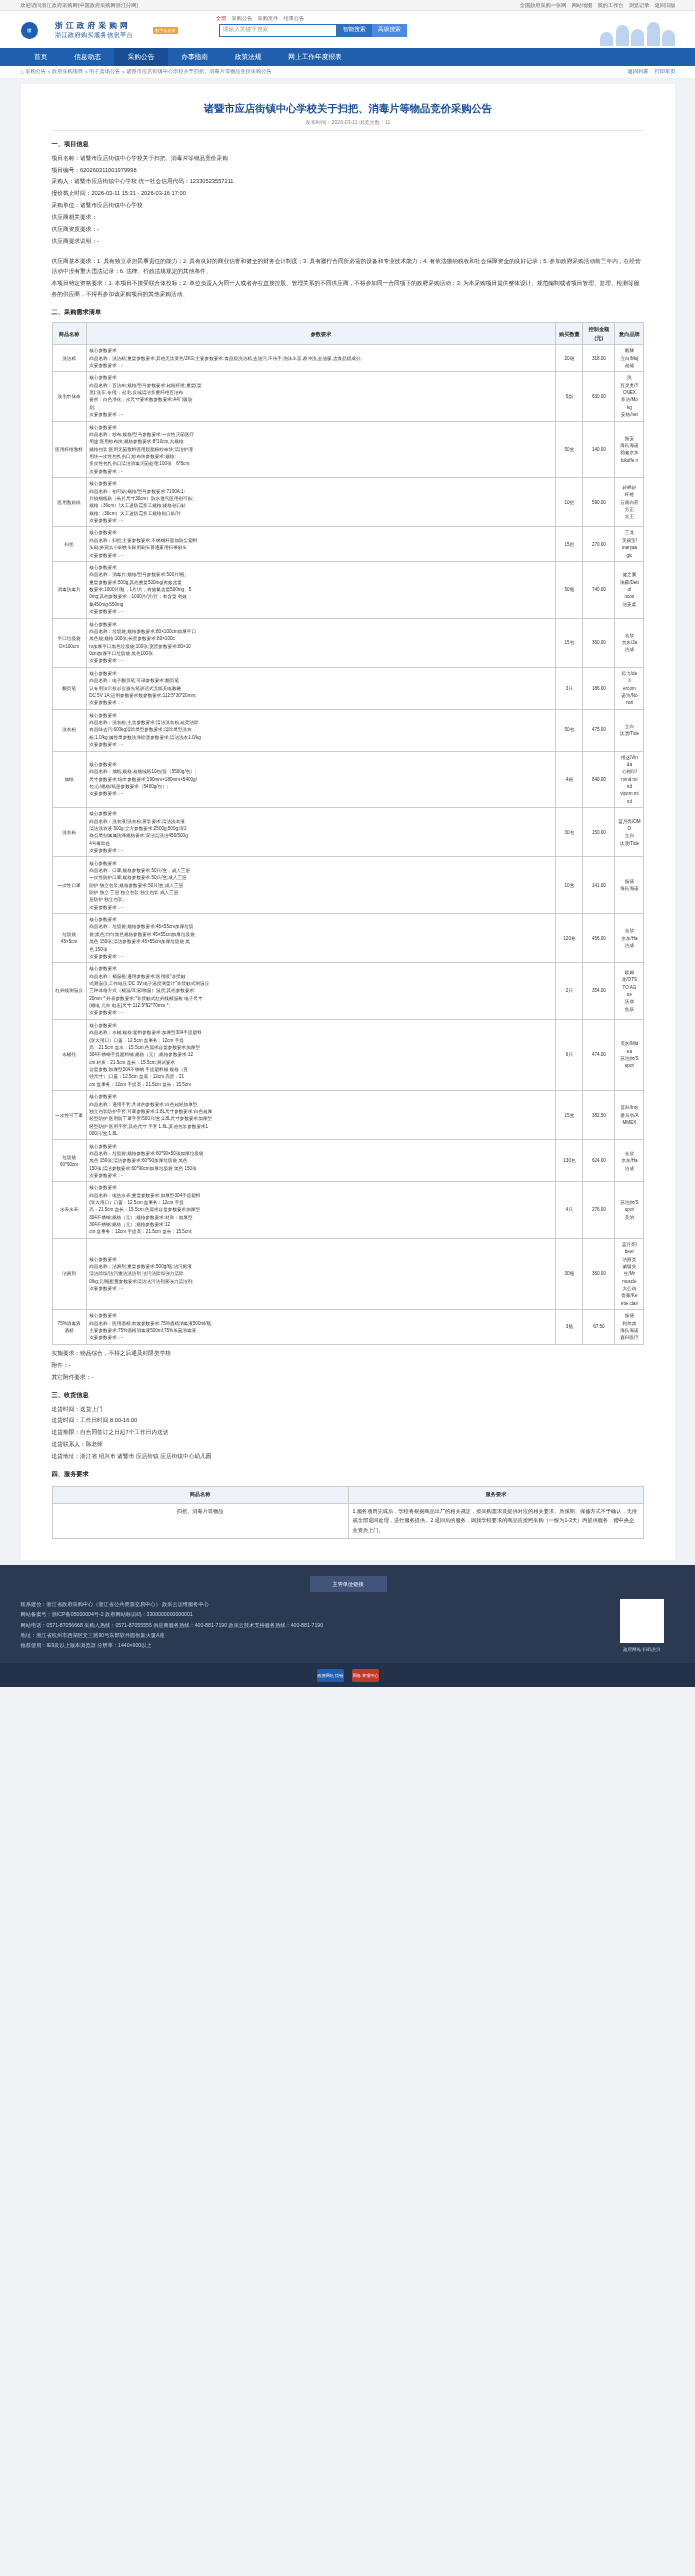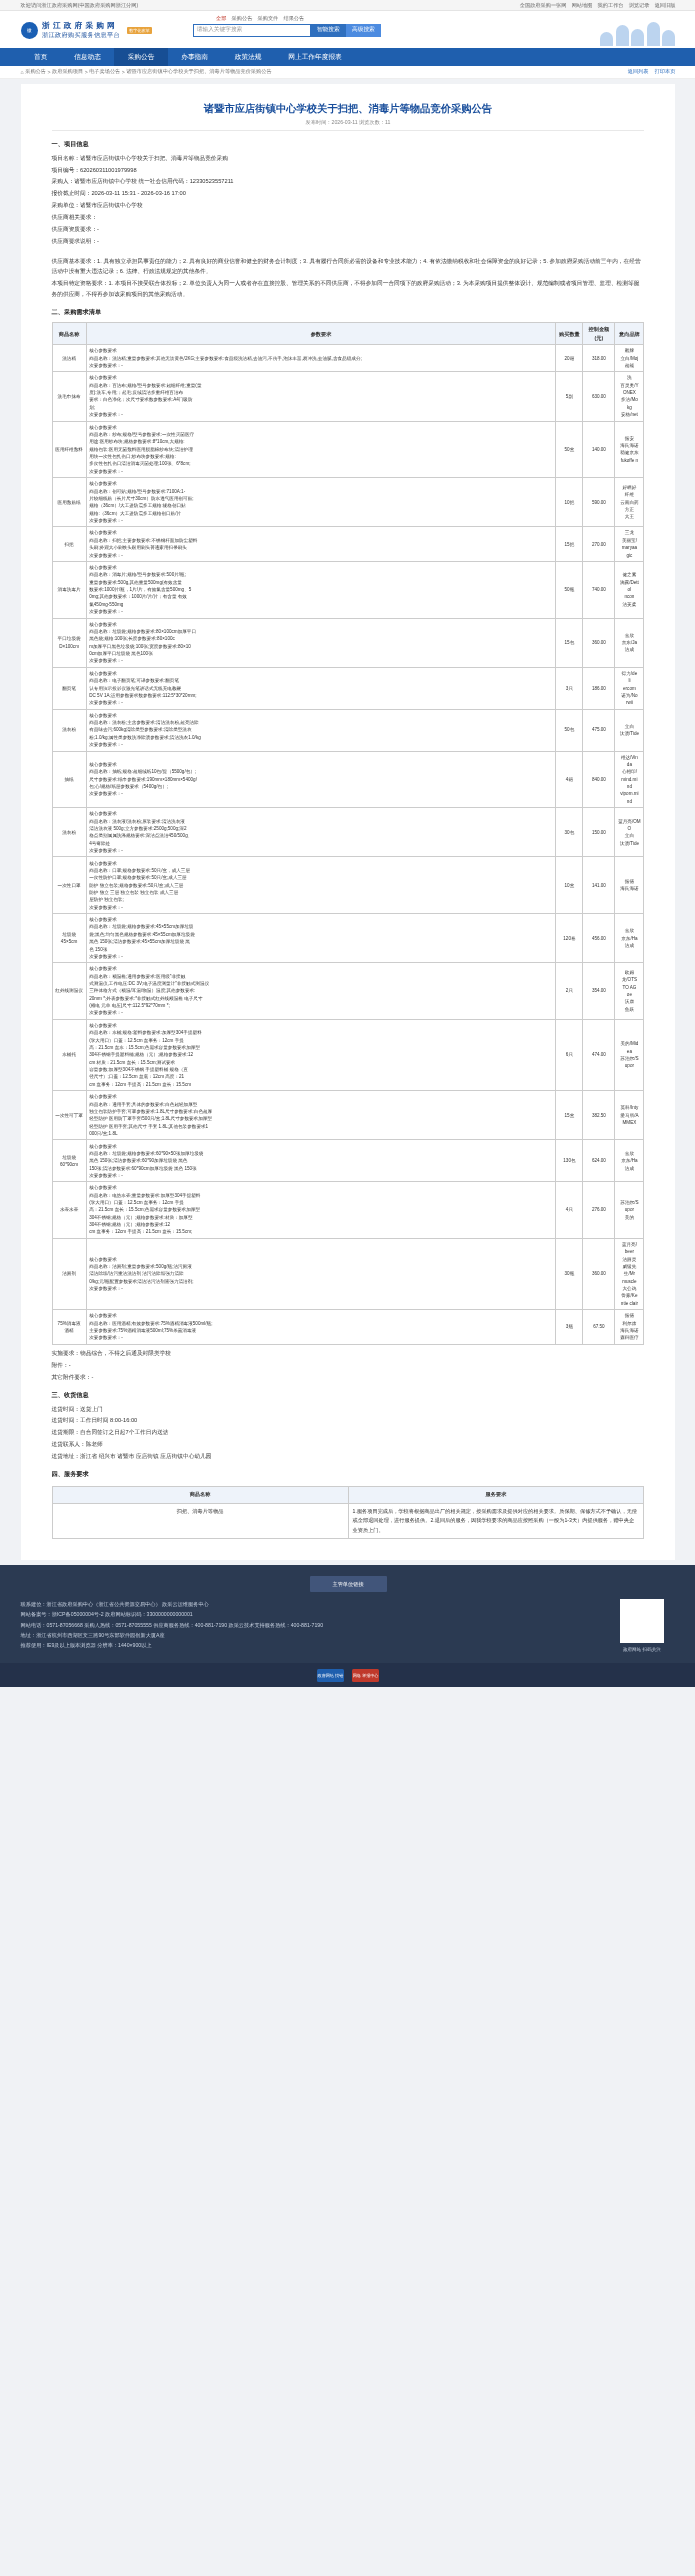--- a/index.html
+++ b/index.html
@@ -25,21 +25,21 @@
   .topbar .right { margin-left:auto; display:flex; gap:5.2px; align-items:center; }
   .topbar .right span { color:#666; }
   .hdr {
     background:#ffffff;
     padding:5.2px 20.6px 4.1px 20.6px;
     display:flex;
     align-items:center;
     position:relative;
     height:37px;
   }
-  .logo-wrap { display:flex; align-items:center; gap:4px; }
+  .logo-wrap { display:flex; align-items:center; gap:17px; }
   .logo-mark {
     width:17.5px;height:17.5px;border-radius:50%;
     background:#1a5fb4;
     display:flex;align-items:center;justify-content:center;
     color:#fff;font-size:4.6px;
   }
   .logo-txt { line-height:1.35; }
   .logo-txt .l1 { font-size:7.7px; color:#1a4f9c; font-weight:bold; letter-spacing:0.5px;}
   .logo-txt .l2 { font-size:6.2px; color:#1a4f9c; letter-spacing:0.3px;}
   .hdr-badge {

